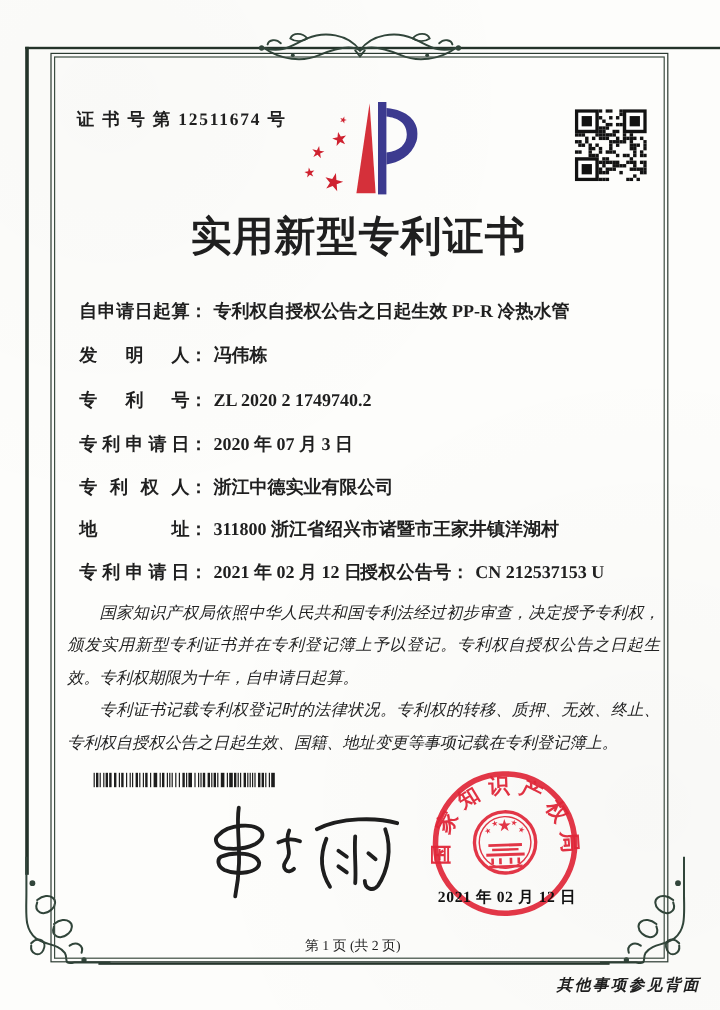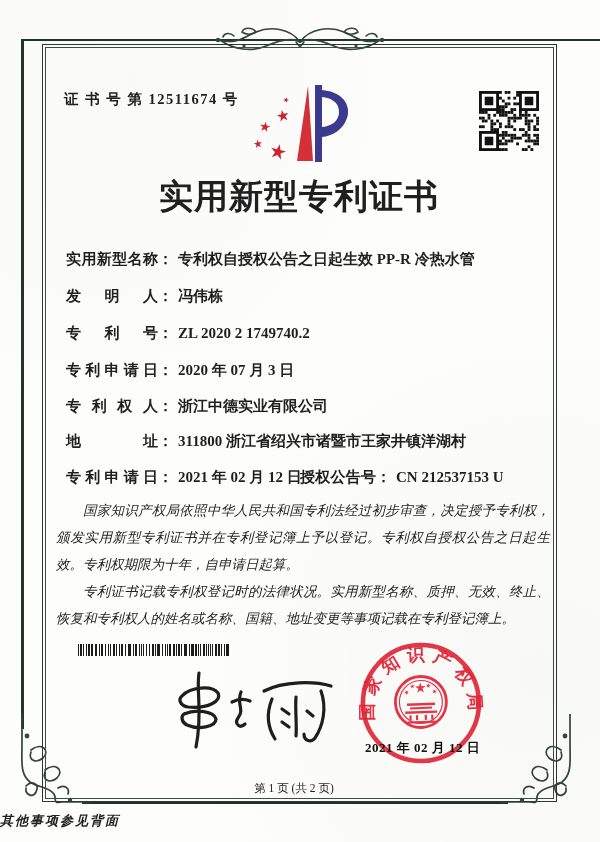--- a/index.html
+++ b/index.html
@@ -37,21 +37,21 @@
   .barcode{position:absolute;left:78px;top:644px;width:152px;height:12px;}
   .barcode div{position:absolute;top:0;bottom:0;background:#1d1d1d;}
   .officer{position:absolute;left:66px;top:692px;font-family:"Liberation Sans","DejaVu Sans",sans-serif;
            font-weight:700;font-size:16px;line-height:26px;letter-spacing:3px;}
   .sig{position:absolute;left:168px;top:666px;width:175px;height:90px;}
   .seal{position:absolute;left:356px;top:640px;width:130px;height:130px;transform:rotate(-2deg);
         mix-blend-mode:multiply;}
   .seal-date{position:absolute;left:-6px;right:-6px;top:99px;text-align:center;color:#111;
              font-size:13px;font-weight:700;letter-spacing:0.5px;transform:rotate(2deg);}
   .page-info{position:absolute;left:32px;right:44px;top:781px;text-align:center;font-size:11.5px;}
-  .back-note{position:absolute;left:0;right:16px;top:812px;text-align:left;font-size:13px;
+  .back-note{position:absolute;left:0;right:16px;top:812px;text-align:right;font-size:13px;
              font-style:italic;font-weight:600;letter-spacing:2px;}
 </style>
 </head>
 <body>
 
 <div class="page">
 
   <div class="o-left"></div>
   <div class="o-top"></div>
   <div class="o-bottom"></div>
@@ -263,21 +263,21 @@
         <rect x="48" y="6" width="9" height="9"></rect>
         <rect x="0" y="42" width="21" height="21"></rect>
         <rect fill="#fff" x="3" y="45" width="15" height="15"></rect>
         <rect x="6" y="48" width="9" height="9"></rect>
       </g>
     </svg>
 
   <h1 class="title">实用新型专利证书</h1>
 
   <div class="frow" style="top:250px">
-    <span class="flabel">实用新型名称</span><span class="fcolon">：</span><span class="fvalue">专利权自授权公告之日起生效 PP-R 冷热水管</span>
+    <span class="flabel">自申请日起算</span><span class="fcolon">：</span><span class="fvalue">专利权自授权公告之日起生效 PP-R 冷热水管</span>
   </div>
   <div class="frow" style="top:287px">
     <span class="flabel">发明人</span><span class="fcolon">：</span><span class="fvalue">冯伟栋</span>
   </div>
   <div class="frow" style="top:324px">
     <span class="flabel">专利号</span><span class="fcolon">：</span><span class="fvalue">ZL 2020 2 1749740.2</span>
   </div>
   <div class="frow" style="top:361px">
     <span class="flabel">专利申请日</span><span class="fcolon">：</span><span class="fvalue">2020 年 07 月 3 日</span>
   </div>
@@ -289,21 +289,21 @@
   </div>
   <div class="frow" style="top:468px">
     <span class="flabel">专利申请日</span><span class="fcolon">：</span><span class="fvalue">2021 年 02 月 12 日</span>
     <span class="pair2">
       <span class="flabel2">授权公告号</span><span class="fcolon">：</span><span class="fvalue">CN 212537153 U</span>
     </span>
   </div>
 
   <div class="legal">
     <p>国家知识产权局依照中华人民共和国专利法经过初步审查，决定授予专利权，颁发实用新型专利证书并在专利登记簿上予以登记。专利权自授权公告之日起生效。专利权期限为十年，自申请日起算。</p>
-    <p>专利证书记载专利权登记时的法律状况。实用新型名称、质押、无效、终止、恢复和专利权人的姓名或名称、国籍、地址变更等事项记载在专利登记簿上。</p>
+    <p>专利证书记载专利权登记时的法律状况。专利权的转移、质押、无效、终止、专利权自授权公告之日起生效、国籍、地址变更等事项记载在专利登记簿上。</p>
   </div>
 
   <div id="barcode" class="barcode">
       <div style="left:0px;width:1px"></div>
       <div style="left:2px;width:2px"></div>
       <div style="left:5px;width:1px"></div>
       <div style="left:8px;width:1px"></div>
       <div style="left:10px;width:2px"></div>
       <div style="left:13px;width:2px"></div>
       <div style="left:17px;width:2px"></div>

